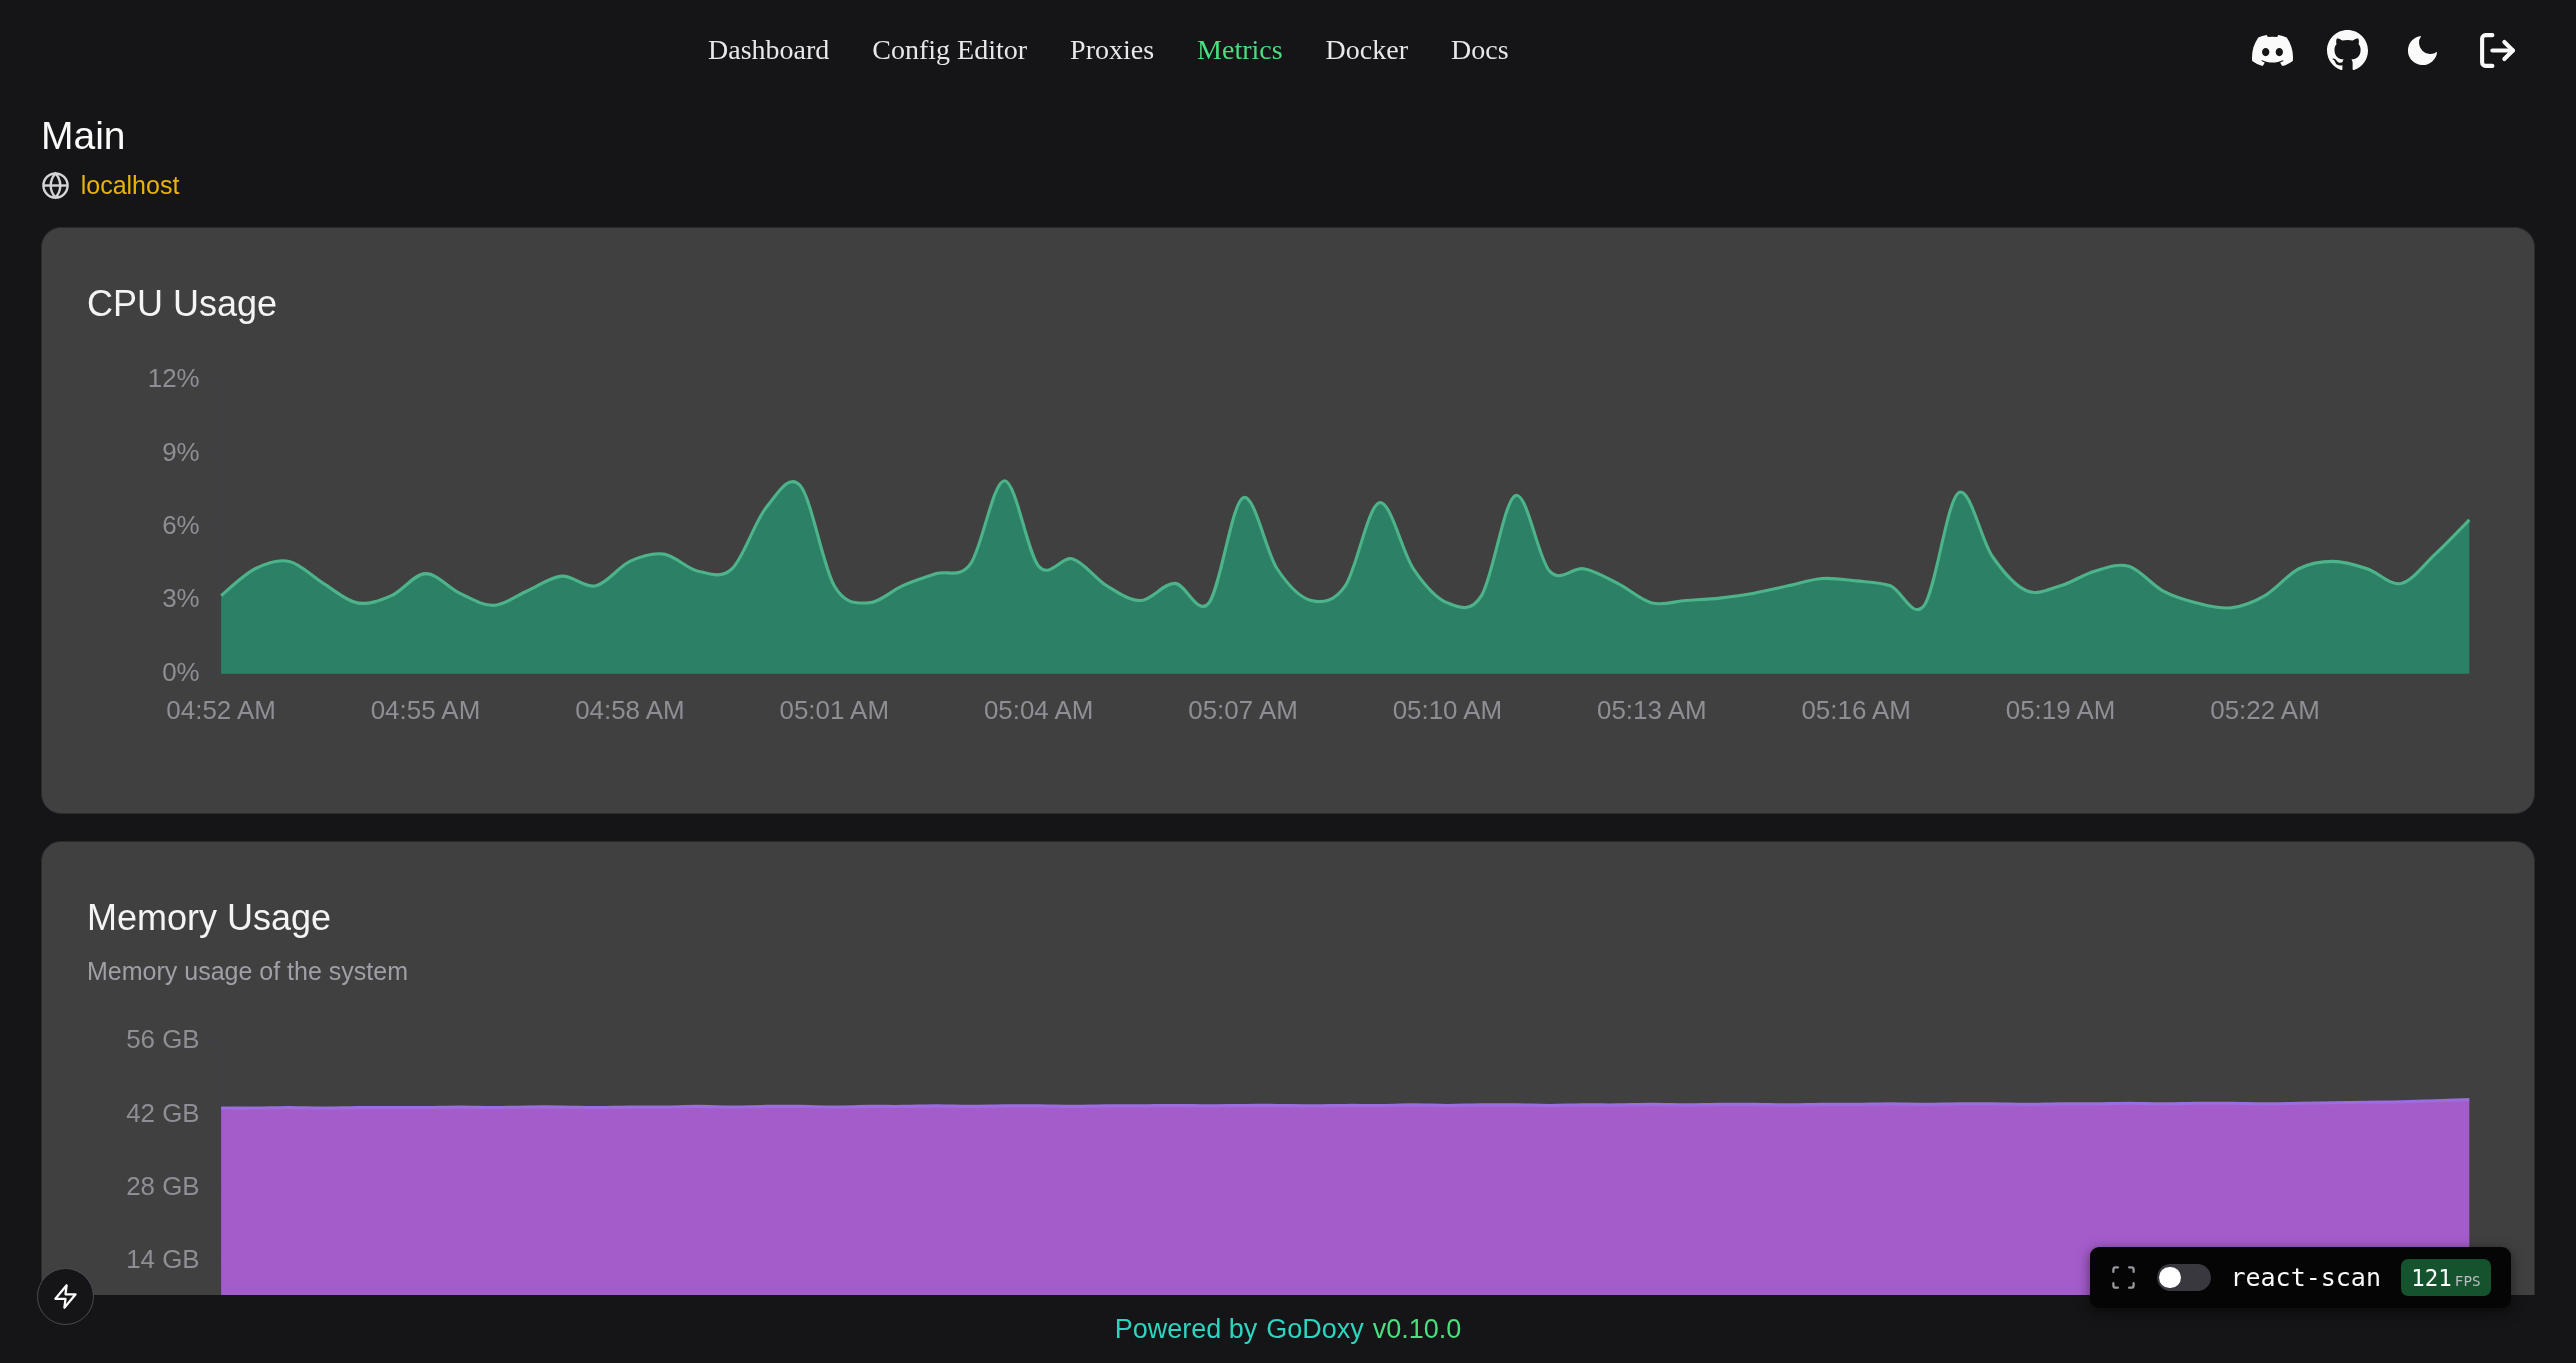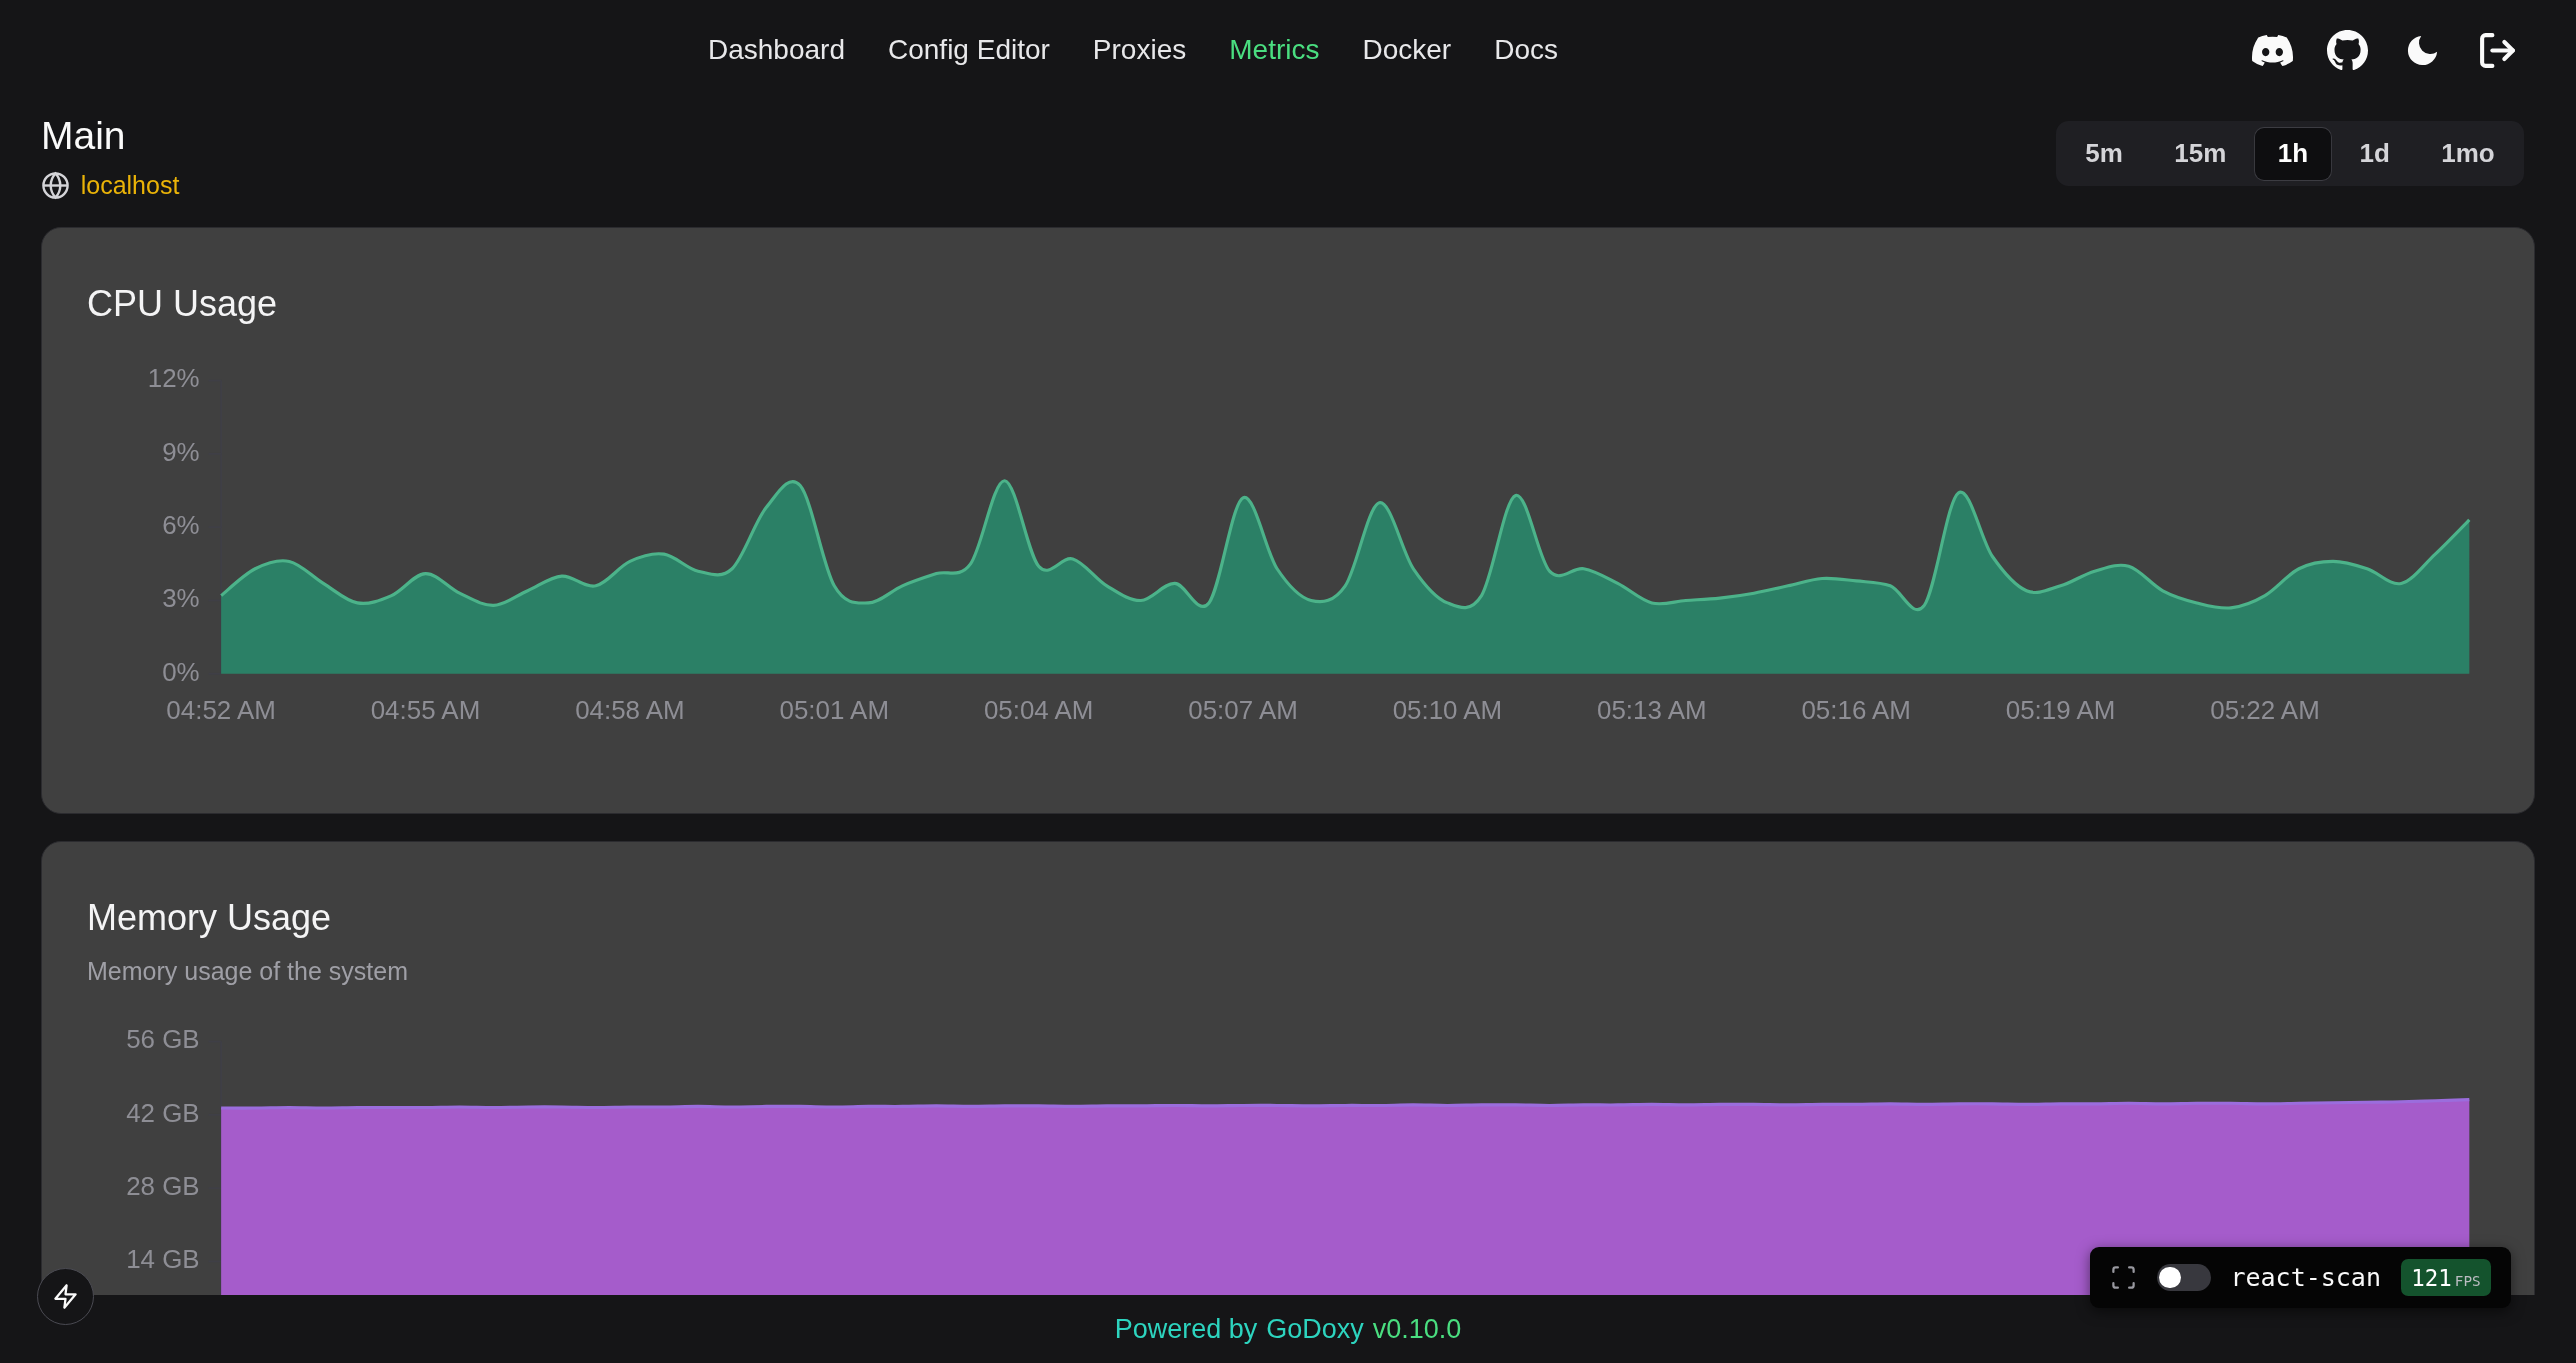--- a/index.html
+++ b/index.html
@@ -3,21 +3,21 @@
 <meta charset="utf-8">
 <style>
   html,body{margin:0;padding:0;}
   body{
     width:2576px;height:1363px;overflow:hidden;position:relative;
     background:#151517;color:#e4e4e7;
     font-family:"Liberation Sans",sans-serif;
   }
   
   .nav{position:relative;height:100px;display:flex;align-items:center;padding:0 57px;}
-  .nav-links{display:flex;gap:43px;margin-left:651px;align-items:center;}
+  .nav-links{display:flex;gap:43px;margin-left:651px;align-items:center;font-family:Liberation Serif, serif;}
   .nav-link{font-size:28px;font-weight:500;color:#e8e8ea;text-decoration:none;cursor:pointer;}
   .nav-link.active{color:#4ade80;}
   .nav-icons{margin-left:auto;display:flex;gap:32px;align-items:center;}
   .nav-icon{display:flex;align-items:center;justify-content:center;width:43px;height:43px;background:none;border:none;cursor:pointer;padding:0;}
   
   .page-header{display:flex;justify-content:space-between;align-items:flex-start;padding:14.3px 52px 0 41px;}
   .page-title{margin:0;font-size:39px;font-weight:500;color:#fafafa;}
   .host-row{display:flex;align-items:center;gap:10.7px;margin-top:12.5px;color:#eab308;font-size:25px;}
   .time-range{display:flex;gap:5.4px;background:#1f1f23;border-radius:12.5px;padding:6.3px;margin-top:7.2px;}
   .tr-btn{background:transparent;border:none;color:#d4d4d8;font-size:26px;font-weight:600;
@@ -95,27 +95,20 @@
       <span style="display:flex;">
         <svg width="29" height="29" viewBox="0 0 24 24" fill="none" stroke="#d4d4d8" stroke-width="2">
             <circle cx="12" cy="12" r="10"></circle>
             <path d="M12 2a15.3 15.3 0 0 1 4 10 15.3 15.3 0 0 1-4 10 15.3 15.3 0 0 1-4-10 15.3 15.3 0 0 1 4-10z"></path>
             <path d="M2 12h20"></path>
           </svg>
       </span>
       <span>localhost</span>
     </div>
   </div>
-  <div class="time-range">
-    <button class="tr-btn">5m</button>
-    <button class="tr-btn">15m</button>
-    <button class="tr-btn selected">1h</button>
-    <button class="tr-btn">1d</button>
-    <button class="tr-btn">1mo</button>
-  </div>
 </div>
 
 <section class="card">
   <h2 class="card-title">CPU Usage</h2>
   <div class="chart"><svg width="2402" height="376" viewBox="0 0 2686 420">
         <line x1="150" y1="16.0" x2="150" y2="344" stroke="#3f3f46" stroke-width="2"></line>
         <line x1="136" y1="344.0" x2="150" y2="344.0" stroke="#3f3f46" stroke-width="2"></line>
         <text x="126" y="344.0" text-anchor="end" dominant-baseline="middle">0%</text>
         <line x1="136" y1="262.0" x2="150" y2="262.0" stroke="#3f3f46" stroke-width="2"></line>
         <text x="126" y="262.0" text-anchor="end" dominant-baseline="middle">3%</text>

